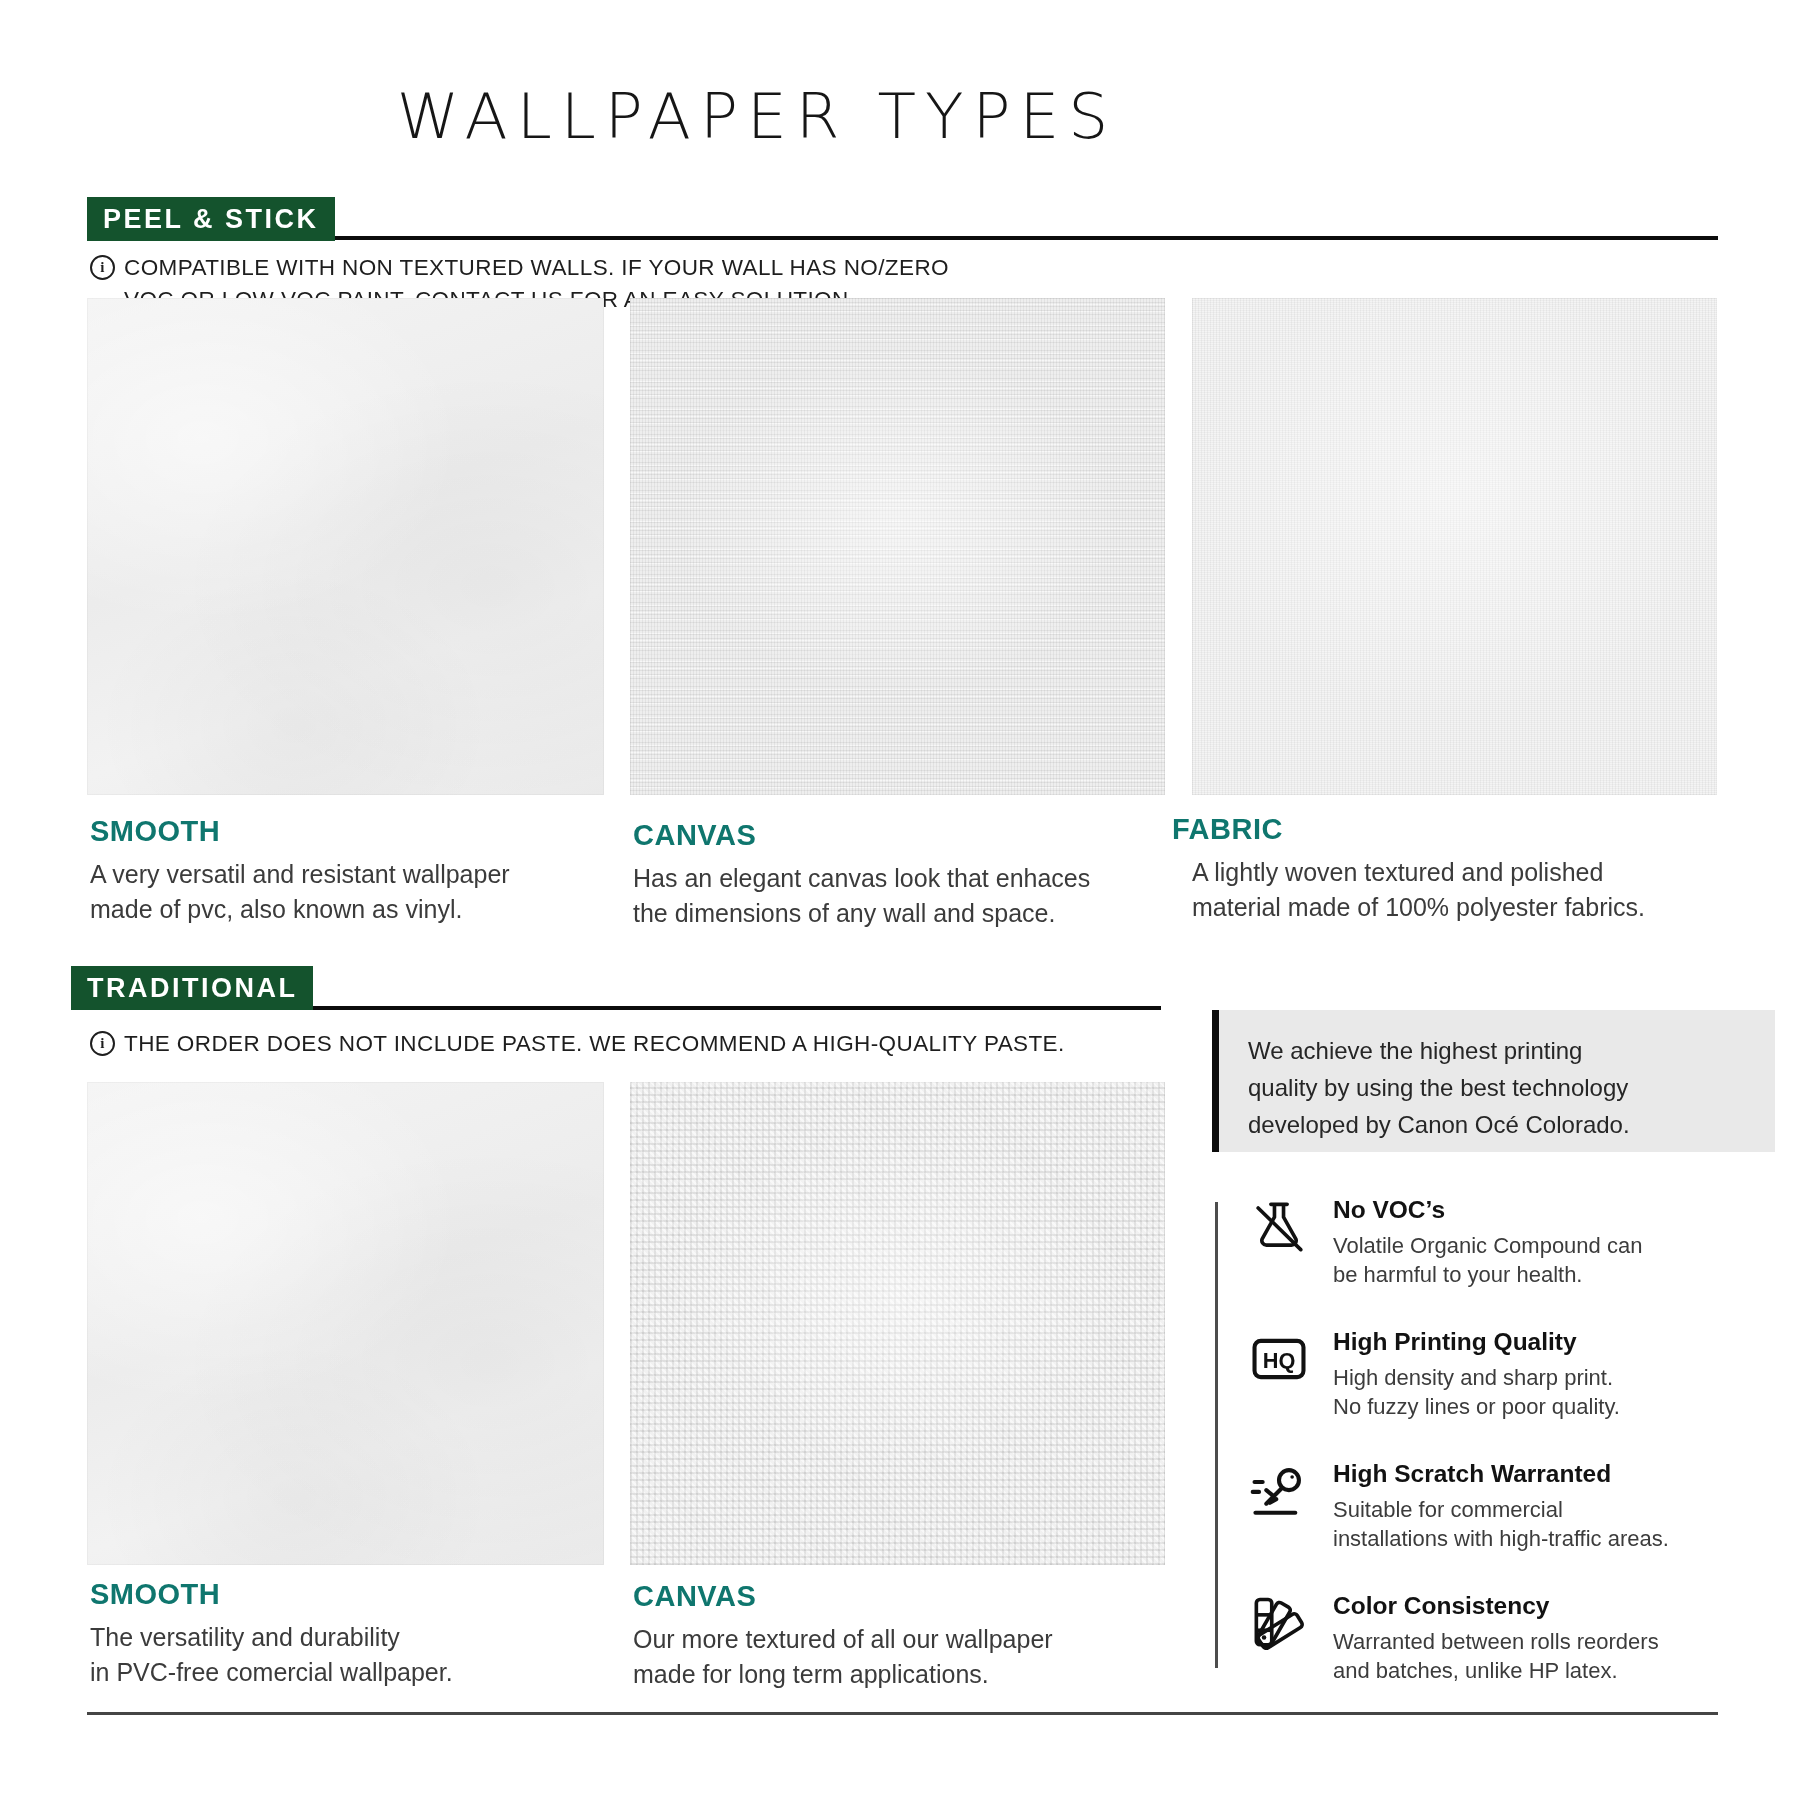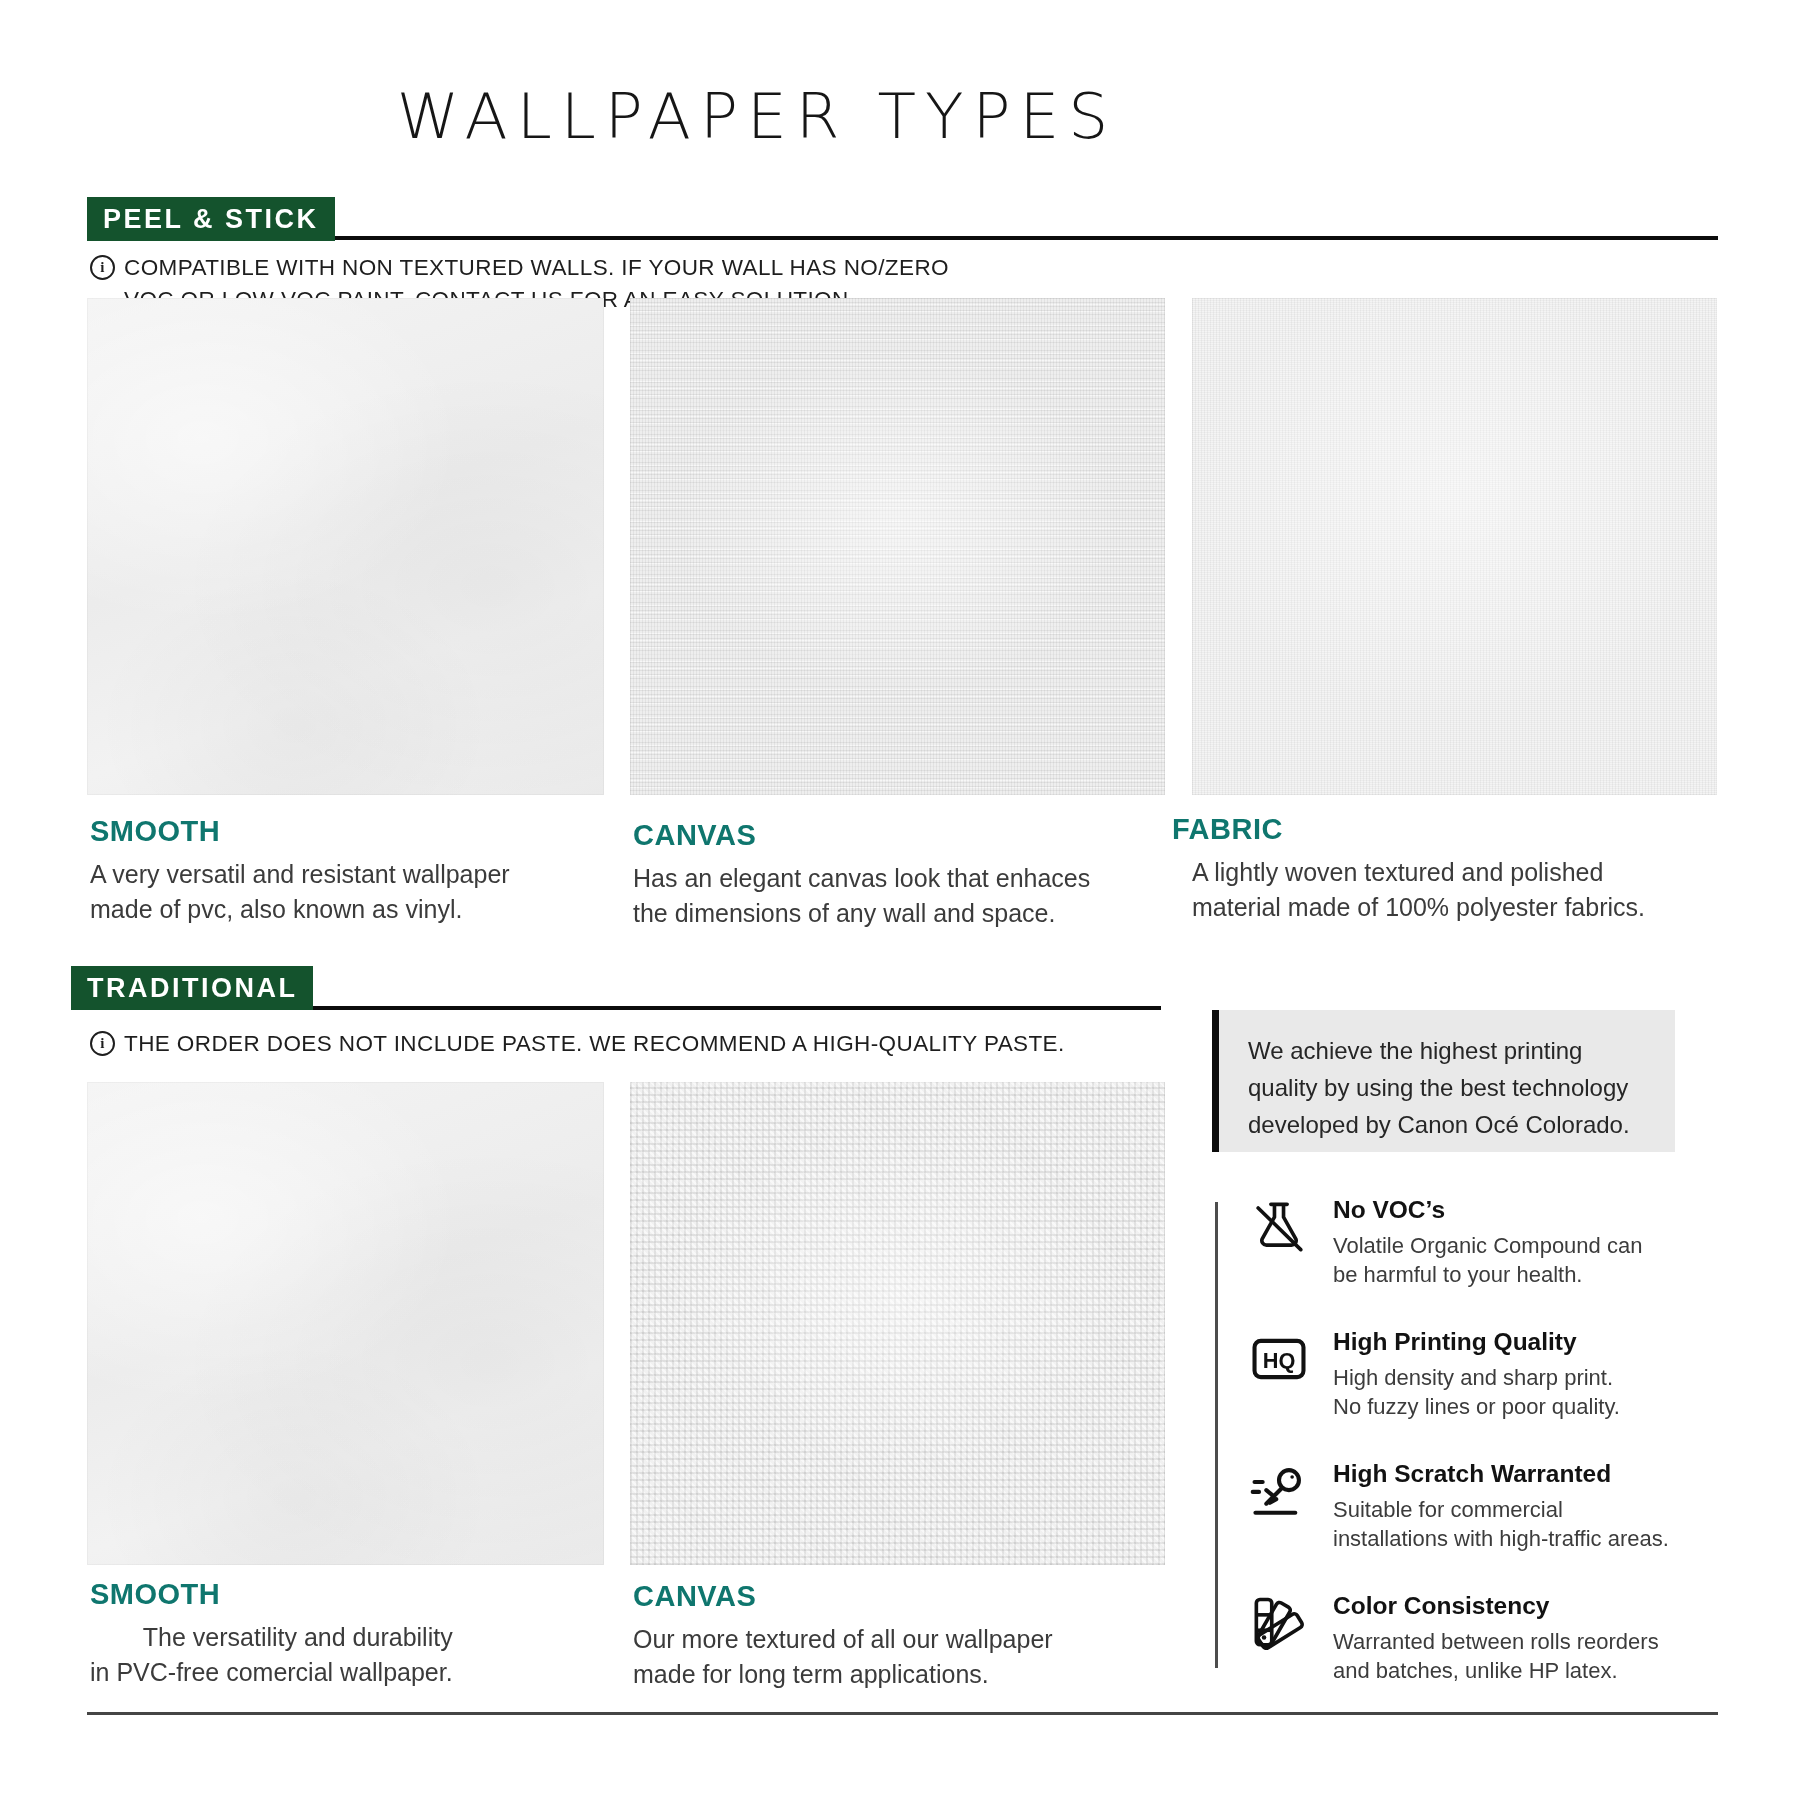--- a/index.html
+++ b/index.html
@@ -132,33 +132,33 @@
     <span class="info-circle">i</span>
     <span class="note-lines">
       <div>THE ORDER DOES NOT INCLUDE PASTE. WE RECOMMEND A HIGH-QUALITY PASTE.</div>
     </span>
   </div>
 
   <div class="abs swatch tex-smooth" style="left:87px;top:1082px;width:517px;height:483px;"></div>
   <div class="abs swatch tex-canvas-coarse" style="left:630px;top:1082px;width:535px;height:483px;"></div>
 
   <div class="abs swatch-name" style="left:90px;top:1578px;">SMOOTH</div>
-  <div class="abs swatch-desc" style="left:90px;top:1620px;text-align:right;">
+  <div class="abs swatch-desc" style="left:90px;top:1620px;">
     <div>The versatility and durability</div>
     <div>in PVC-free comercial wallpaper.</div>
   </div>
 
   <div class="abs swatch-name" style="left:633px;top:1580px;">CANVAS</div>
   <div class="abs swatch-desc" style="left:633px;top:1622px;">
     <div>Our more textured of all our wallpaper</div>
     <div>made for long term applications.</div>
   </div>
 
   <div class="abs qbox-bar" style="left:1212px;top:1010px;width:7px;height:142px;"></div>
-  <div class="abs qbox" style="left:1219px;top:1010px;width:456px;height:142px;">
+  <div class="abs qbox" style="left:1219px;top:1010px;width:556px;height:142px;">
     <div>We achieve the highest printing</div>
     <div>quality by using the best technology</div>
     <div>developed by Canon Océ Colorado.</div>
   </div>
 
   <div class="abs feature-vline" style="left:1215px;top:1202px;width:3px;height:466px;"></div>
 
   <div class="abs feature-icon" style="left:1250px;top:1198px;">
     <svg viewBox="0 0 64 64" fill="none" stroke="#111111" stroke-width="4" stroke-linecap="round">
       <path d="M23 7 h18 M27 7 v14 L13.5 45 a5 5 0 0 0 4.6 7 h27.8 a5 5 0 0 0 4.6 -7 L37 21 v-14"></path>

